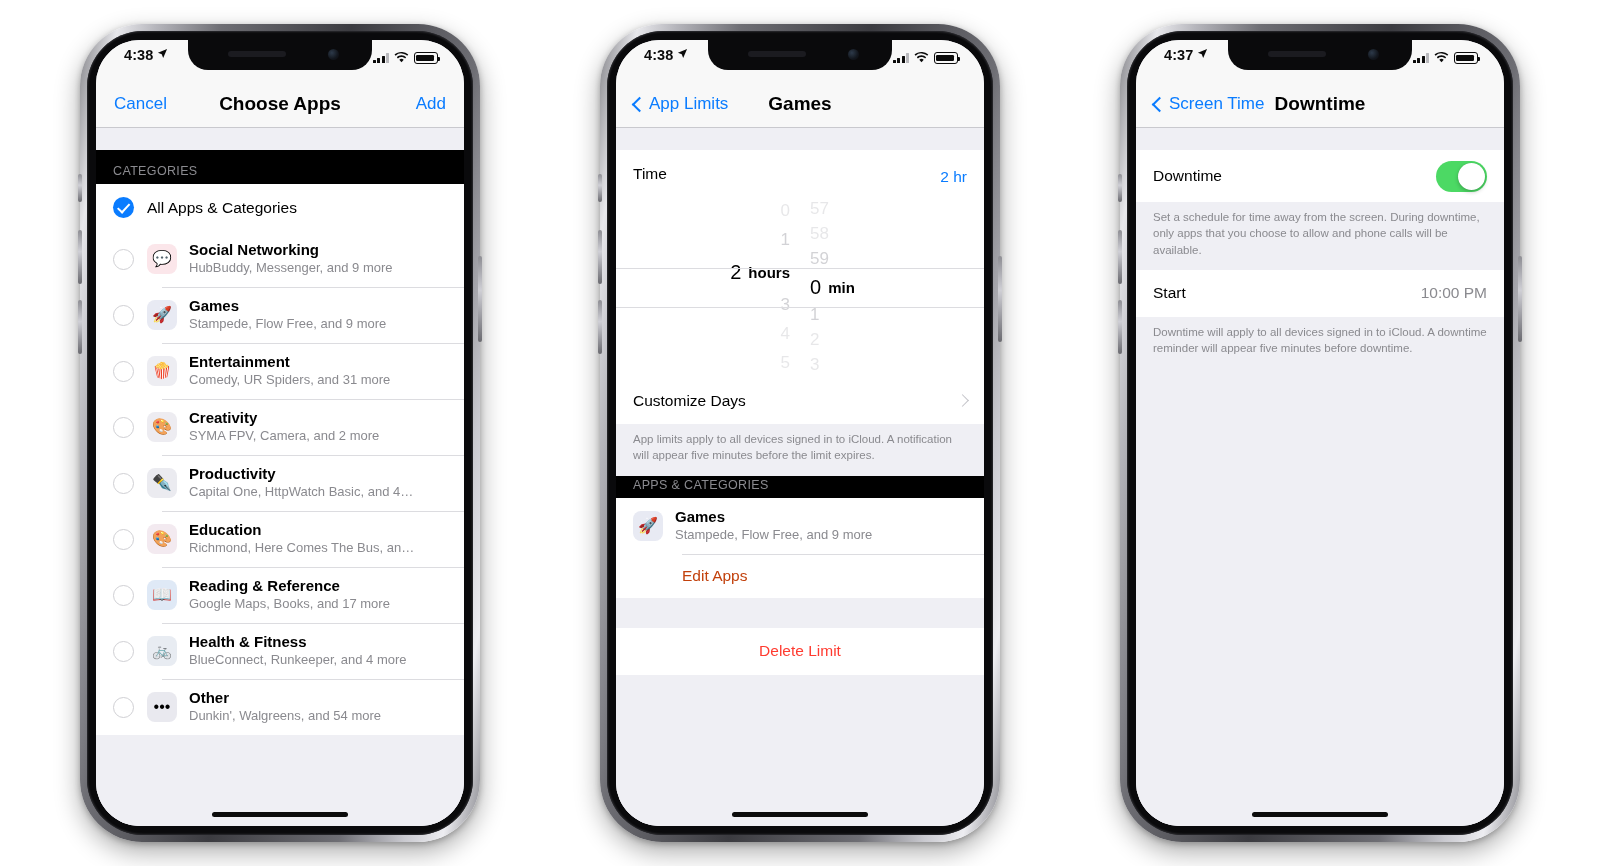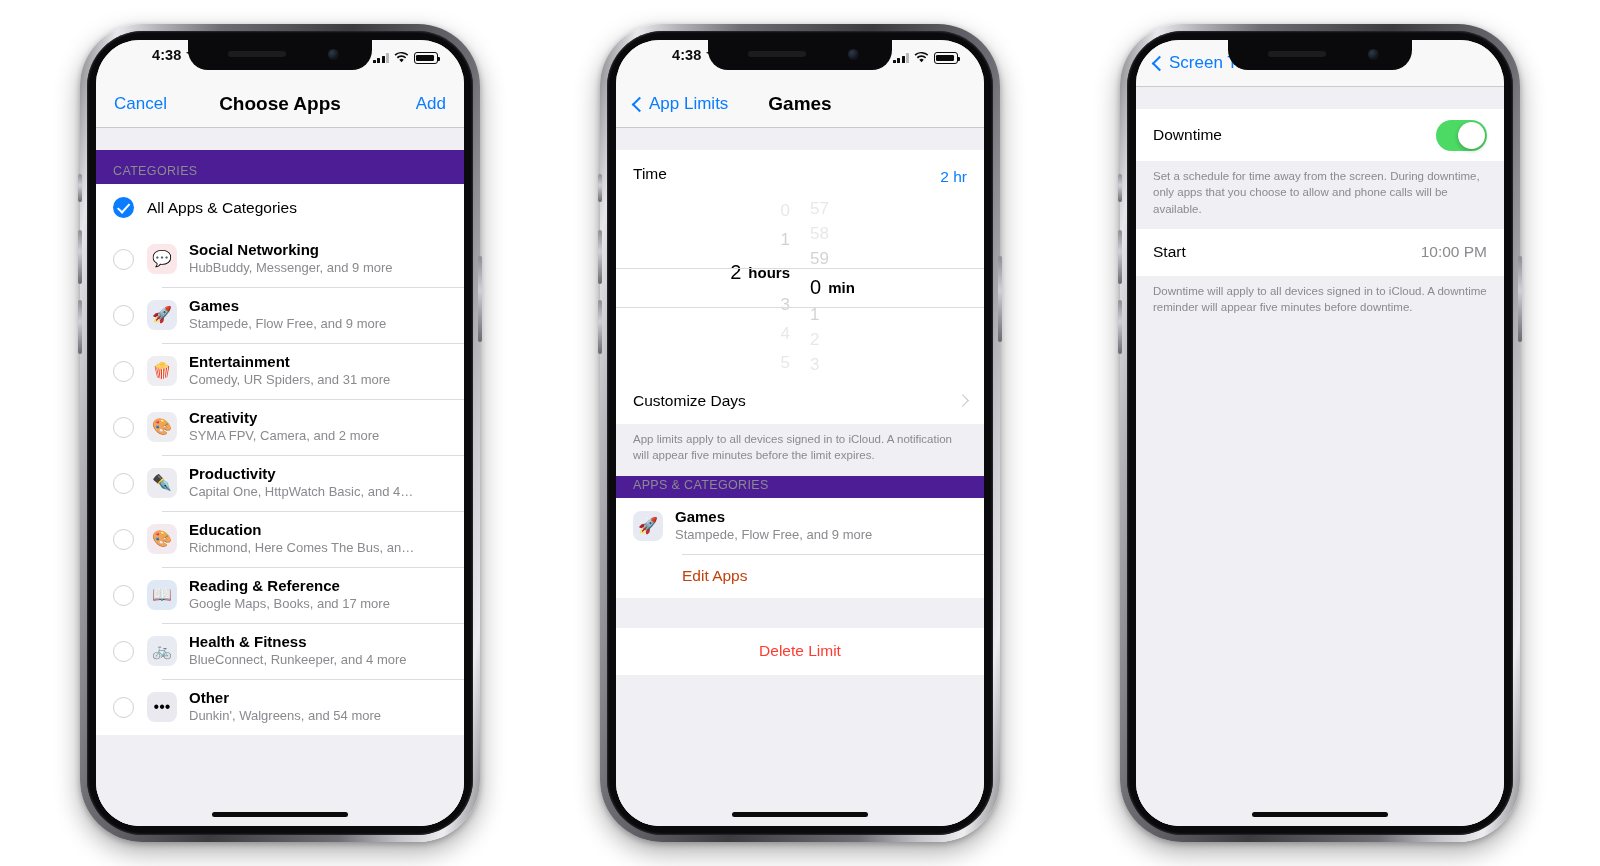--- a/index.html
+++ b/index.html
@@ -43,21 +43,21 @@
   .btn-vup{left:-2px;top:206px;width:4px;height:54px;}
   .btn-vdn{left:-2px;top:276px;width:4px;height:54px;}
   .btn-pwr{right:-2px;top:232px;width:4px;height:86px;}
 
   
   .statusbar{
     position:relative;height:34px;flex:0 0 auto;background:#f8f8f8;
     display:flex;align-items:flex-start;justify-content:space-between;
     padding:7px 26px 0 28px;z-index:30;
   }
-  .sb-time{font-size:14.5px;font-weight:700;color:#0b0b0b;letter-spacing:.1px;display:flex;align-items:center;gap:4px;margin-left:28px;}
+  .sb-time{font-size:14.5px;font-weight:700;color:#0b0b0b;letter-spacing:.1px;display:flex;align-items:center;gap:4px;}
   .sb-loc{display:inline-block;transform:translateY(-1px);}
   .sb-right{display:flex;align-items:center;gap:5px;padding-top:2px;}
   .sig{display:flex;align-items:flex-end;gap:1.5px;height:10px;}
   .sig i{width:3px;background:#0b0b0b;border-radius:.5px;display:block;}
   .sig i:nth-child(1){height:3.5px;}
   .sig i:nth-child(2){height:5.5px;}
   .sig i:nth-child(3){height:7.5px;}
   .sig i:nth-child(4){height:10px;background:#b9b9bd;}
   .batt{width:24px;height:11.5px;border:1.3px solid #0b0b0b;border-radius:3px;position:relative;padding:1.3px;box-sizing:border-box;}
   .batt::after{content:"";position:absolute;right:-3.2px;top:3.3px;width:2px;height:4.4px;background:#0b0b0b;border-radius:0 1px 1px 0;}
@@ -76,21 +76,21 @@
   .nav-side{font-size:17px;color:#0a7cff;position:relative;z-index:2;white-space:nowrap;}
   .nav-back{display:flex;align-items:center;gap:3px;font-size:17px;color:#0a7cff;position:relative;z-index:2;}
   .chev-l{width:9px;height:9px;border-left:2.3px solid #0a7cff;border-bottom:2.3px solid #0a7cff;transform:rotate(45deg);display:inline-block;margin-right:1px;}
 
   
   .content{flex:1 1 auto;background:#efeff4;overflow:hidden;position:relative;display:flex;flex-direction:column;}
   .gap{height:22px;background:#efeff4;flex:0 0 auto;}
   .gap.lg{height:30px;}
   .sec-hdr{
     font-size:12.5px;color:#8a8a8f;letter-spacing:.35px;
-    padding:14px 17px 6px;background:#4c1d95;flex:0 0 auto;text-transform:uppercase;
+    padding:14px 17px 6px;background:#000000;flex:0 0 auto;text-transform:uppercase;
   }
   .group{background:#fff;flex:0 0 auto;}
   .row{
     display:flex;align-items:center;min-height:47px;
     padding:0 17px;background:#fff;position:relative;
   }
   .row + .row::before{
     content:"";position:absolute;left:17px;right:0;top:0;height:.5px;background:#dcdce0;
   }
   .row.indent + .row.indent::before{left:66px;}
@@ -417,20 +417,48 @@
     <div class="bezel"></div>
     <div class="btn-side btn-mute"></div>
     <div class="btn-side btn-vup"></div>
     <div class="btn-side btn-vdn"></div>
     <div class="btn-side btn-pwr"></div>
     <div class="screen">
       <div class="notch">
         <div class="speaker"></div>
         <div class="cam"></div>
       </div>
+      <div class="statusbar">
+        <div class="sb-time">
+          <span>4:37</span>
+          <span class="sb-loc">
+            <svg width="11" height="11" viewBox="0 0 24 24">
+                <path d="M22 2 2 10.5l8.3 3.2L13.5 22z" fill="#0b0b0b"></path>
+              </svg>
+          </span>
+        </div>
+        <div class="sb-right">
+          <span class="sig">
+              <i></i>
+              <i></i>
+              <i></i>
+              <i></i>
+            </span>
+          <span>
+            <svg width="15" height="11" viewBox="0 0 16 12">
+                <path d="M8 11.2 5.6 8.5a3.3 3.3 0 0 1 4.8 0z" fill="#0b0b0b"></path>
+                <path d="M8 5.4c1.5 0 2.9.6 3.9 1.6l1.2-1.4A7.4 7.4 0 0 0 8 3.6c-2 0-3.8.8-5.1 2l1.2 1.4A5.5 5.5 0 0 1 8 5.4z" fill="#0b0b0b"></path>
+                <path d="M8 1.5c2.4 0 4.6 1 6.2 2.5l1.2-1.4A10.8 10.8 0 0 0 8 0C5 0 2.3 1.2.4 2.6l1.2 1.4A9 9 0 0 1 8 1.5z" fill="#0b0b0b"></path>
+              </svg>
+          </span>
+          <span class="batt">
+              <i></i>
+            </span>
+        </div>
+      </div>
       <div class="navbar">
         <div class="nav-back">
           <span class="chev-l"></span>
           <span>Screen Time</span>
         </div>
         <div class="nav-title">Downtime</div>
         <div class="nav-side" style="visibility:hidden">&nbsp;</div>
       </div>
       <div class="content">
         <div class="gap"></div>

